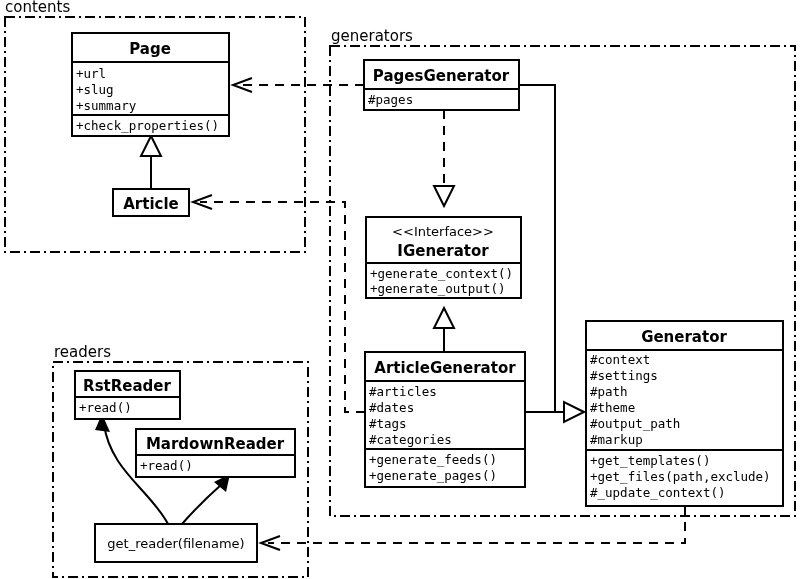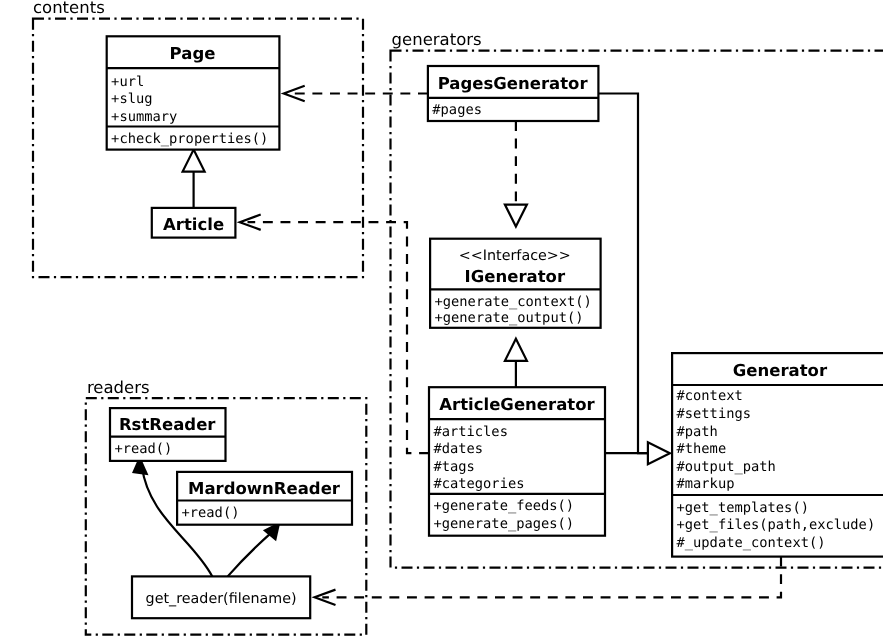--- a/index.html
+++ b/index.html
@@ -1,18 +1,18 @@
 <!DOCTYPE html>
 <html><head>
 <meta charset="utf-8">
 <style>
   html,body{margin:0;padding:0;background:#ffffff;}
   body{width:803px;height:579px;overflow:hidden;
        font-family:"DejaVu Sans", sans-serif;}
-  #stage{position:relative;width:731px;height:579px;margin-left:25px;}
+  #stage{position:relative;width:731px;height:579px;}
   svg{display:block;}
   .pkg-label{font-family:"DejaVu Sans", sans-serif;font-size:15px;fill:#000;}
   .cls-name{font-family:"DejaVu Sans", sans-serif;font-size:15px;font-weight:bold;fill:#000;text-anchor:middle;}
   .cls-stereo{font-family:"DejaVu Sans", sans-serif;font-size:13px;fill:#000;text-anchor:middle;}
   .cls-member{font-family:"DejaVu Sans Mono", monospace;font-size:12.5px;fill:#000;}
   .fn-label{font-family:"DejaVu Sans", sans-serif;font-size:13px;fill:#000;text-anchor:middle;}
   .box{fill:#ffffff;stroke:#000000;stroke-width:2;}
   .sep{stroke:#000000;stroke-width:2;}
   .edge-solid{stroke:#000000;stroke-width:2;fill:none;}
   .edge-dash{stroke:#000000;stroke-width:2;fill:none;stroke-dasharray:9 7;}

